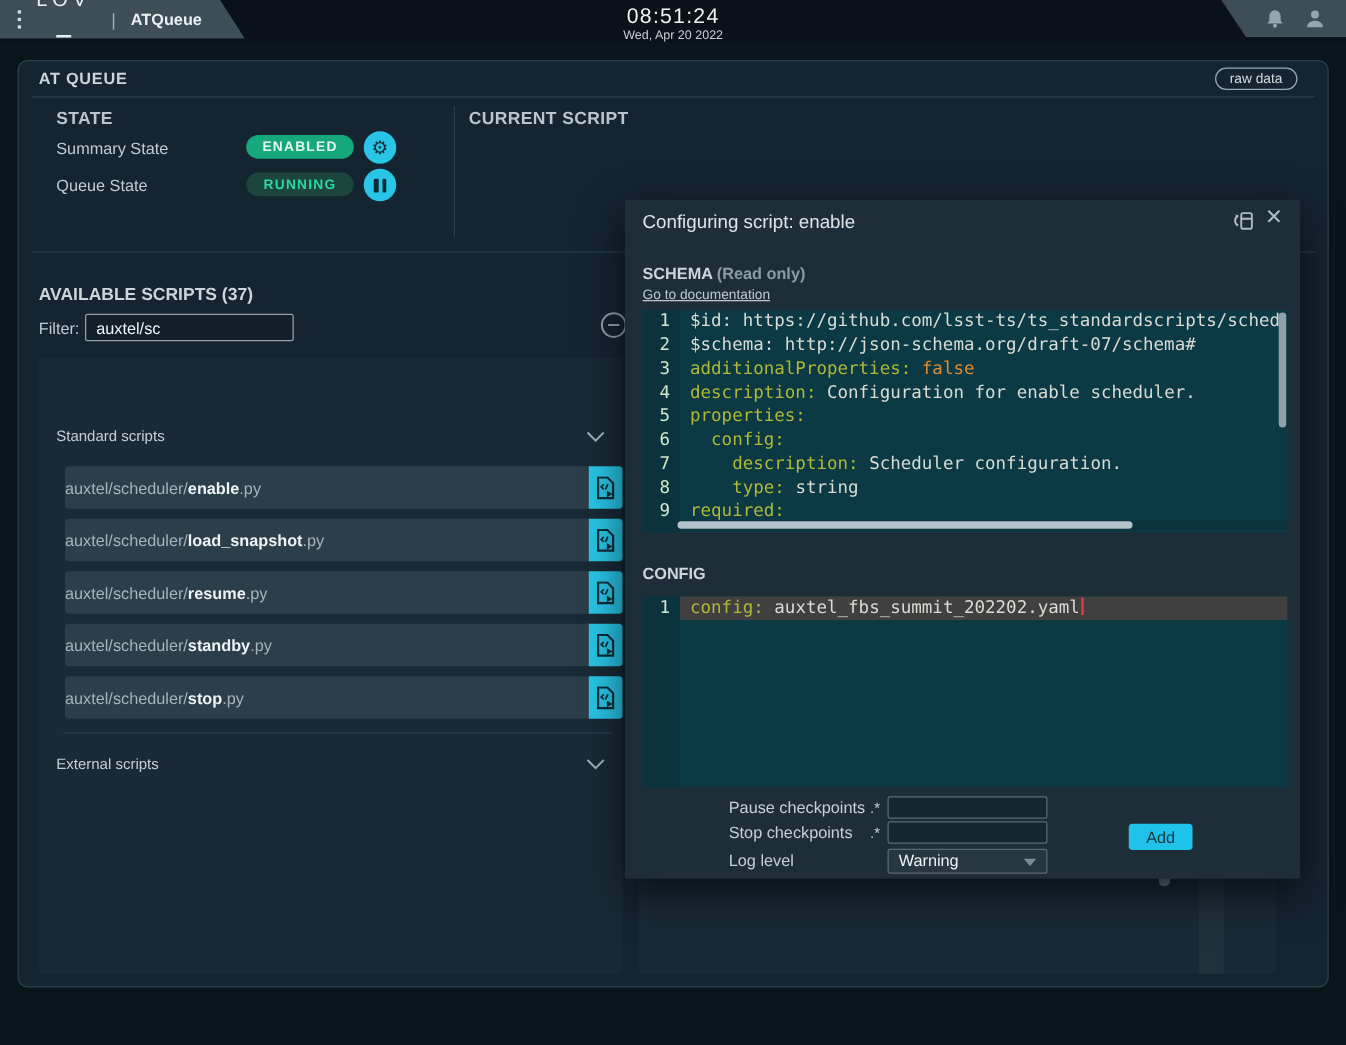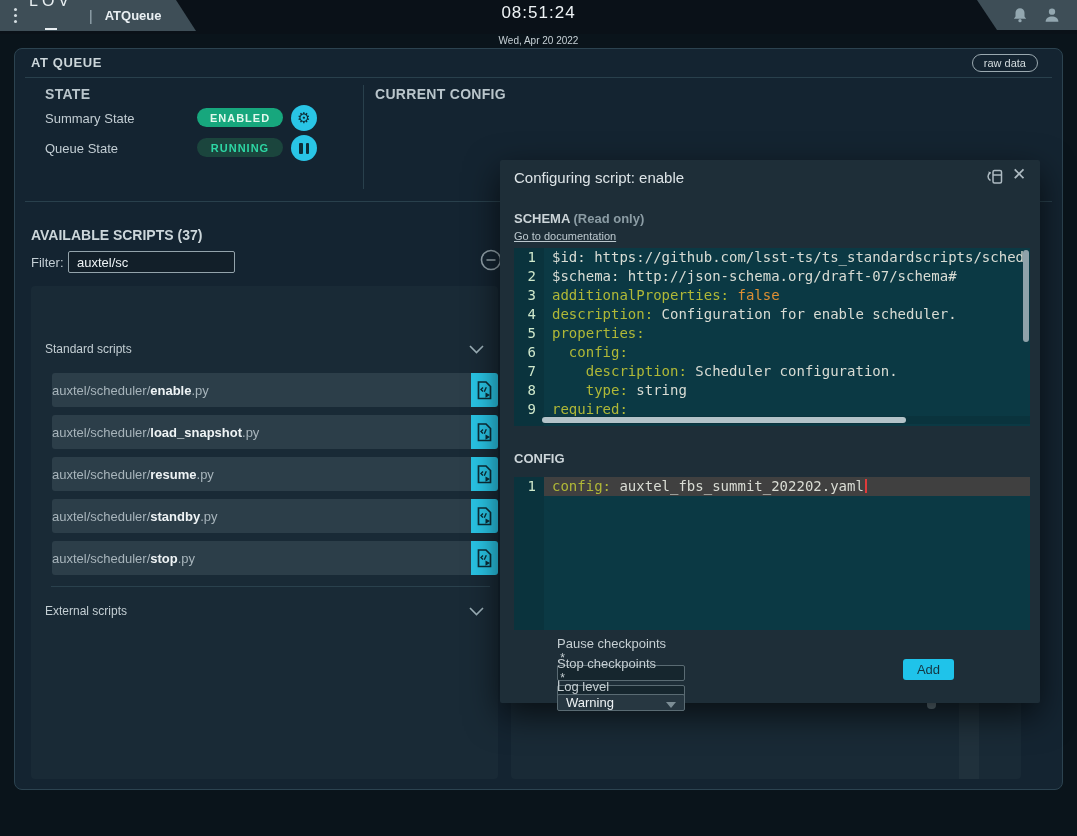--- a/index.html
+++ b/index.html
@@ -19,21 +19,21 @@
   .kebab { display:flex; flex-direction:column; gap:3px; cursor:pointer; padding:2px; }
   .kebab i { width:3px; height:3px; border-radius:50%; background:#d4dde1; }
   .logo { display:flex; align-items:center; gap:18px;flex-direction:column; }
   .logo-txt { font-size:16px; font-weight:400; letter-spacing:4px; color:#e8eef1; }
   .logo-e { display:flex; flex-direction:column; gap:2.5px; margin-left:-1px; }
   .logo-e i { width:12px; height:2.2px; background:#e8eef1; }
   .hdr-sep { color:#9fb0b8; font-size:14px; margin:0 2px 0 6px; }
   .hdr-title { font-size:13px; font-weight:700; color:#e9eff2; }
   .hdr-clock { position:absolute; top:3px; left:50%; transform:translateX(-50%); text-align:center; }
   .clock-time { font-size:17px; color:#eef3f5; letter-spacing:1px; }
-  .clock-date { font-size:10px; color:#c6d0d5; margin-top:12px; }
+  .clock-date { font-size:10px; color:#c6d0d5; margin-top:0px; }
   .hdr-right {
     position:absolute; top:0; right:0; width:120px; height:30px; background:#3e4e57;
     clip-path:polygon(20px 0, 120px 0, 120px 30px, 40px 30px);
     display:flex; align-items:center; justify-content:flex-end; gap:14px; padding-right:16px;
   }
   .hicon { width:18px; height:18px; cursor:pointer; }
 
   
   .panel {
     position:absolute; left:14px; top:48px; width:1049px; height:742px;
@@ -121,21 +121,21 @@
   .tok-p { color:#d9dcd4; }
   .tok-k { color:#b0b837; }
   .tok-o { color:#de8f33; }
   .cursor { display:inline-block; width:2px; height:14px; background:#e03b3b; vertical-align:-2px; margin-left:1px; }
   .hscroll { position:absolute; left:0; right:0; bottom:2px; height:8px; background:#0a333d; }
   .hscroll i { position:absolute; left:28px; top:1px; width:364px; height:6px; background:#b4c3c9; border-radius:3px; cursor:pointer; }
   .vscroll { position:absolute; right:1px; top:2px; width:6px; height:92px; background:#8fa2aa; border-radius:3px; cursor:pointer; }
 
   .config-h { position:absolute; left:14px; top:291px; font-size:13px; font-weight:700; color:#ccd5d9; }
 
-  .form-row { position:absolute; left:57px; display:flex; align-items:flex-start; height:19px;flex-direction:column; }
+  .form-row { position:absolute; left:83px; display:flex; align-items:center; height:19px; }
   .form-label { width:113px; font-size:13px; color:#c6cfd3; }
   .form-regex { width:14px; font-size:12px; color:#c6cfd3; }
   .form-input { width:128px; height:18px; background:#16262e; border:1px solid #5a6b73; border-radius:2px;
                 color:#eef3f5; font-size:12px; padding:0 5px; font-family:"Liberation Sans",sans-serif; }
   .form-select { position:relative; width:128px; height:20px; background:#273741; border:1px solid #5a6b73; border-radius:2px;
                  display:flex; align-items:center; padding:0 8px; font-size:13px; color:#eef3f5; cursor:pointer; }
   .sel-arrow { position:absolute; right:8px; top:7px; width:0; height:0;
                border-left:5px solid transparent; border-right:5px solid transparent; border-top:6px solid #7c8d95; }
   .add-btn { position:absolute; left:403px; top:499px; width:51px; height:21px; background:#1fc3ea; border:none;
              border-radius:3px; font-size:13px; color:#143642; cursor:pointer; font-family:"Liberation Sans",sans-serif; }
@@ -193,21 +193,21 @@
     <div class="st-label" style="top:92px">Queue State</div>
     <div class="badge badge-running" style="top:89px">RUNNING</div>
     <div class="circle-btn" style="top:86px">
       <span class="pause-glyph">
           <i></i>
           <i></i>
         </span>
     </div>
     <div class="rule-v"></div>
 
-    <div class="sec-h cs-h">CURRENT CONFIG</div>
+    <div class="sec-h cs-h">CURRENT SCRIPT</div>
     <div class="rule-h rule-mid"></div>
 
     <div class="avail-h">AVAILABLE SCRIPTS (37)</div>
     <div class="filter-label">Filter:</div>
     <input class="filter-input" value="auxtel/sc" style="">
     <svg class="minus-ico" width="24" height="24" viewBox="0 0 24 24">
       <circle cx="12" cy="12" r="9.5" fill="none" stroke="#93a3ab" stroke-width="1.6"></circle>
       <line x1="7.5" y1="12" x2="16.5" y2="12" stroke="#93a3ab" stroke-width="1.6"></line>
     </svg>
 

